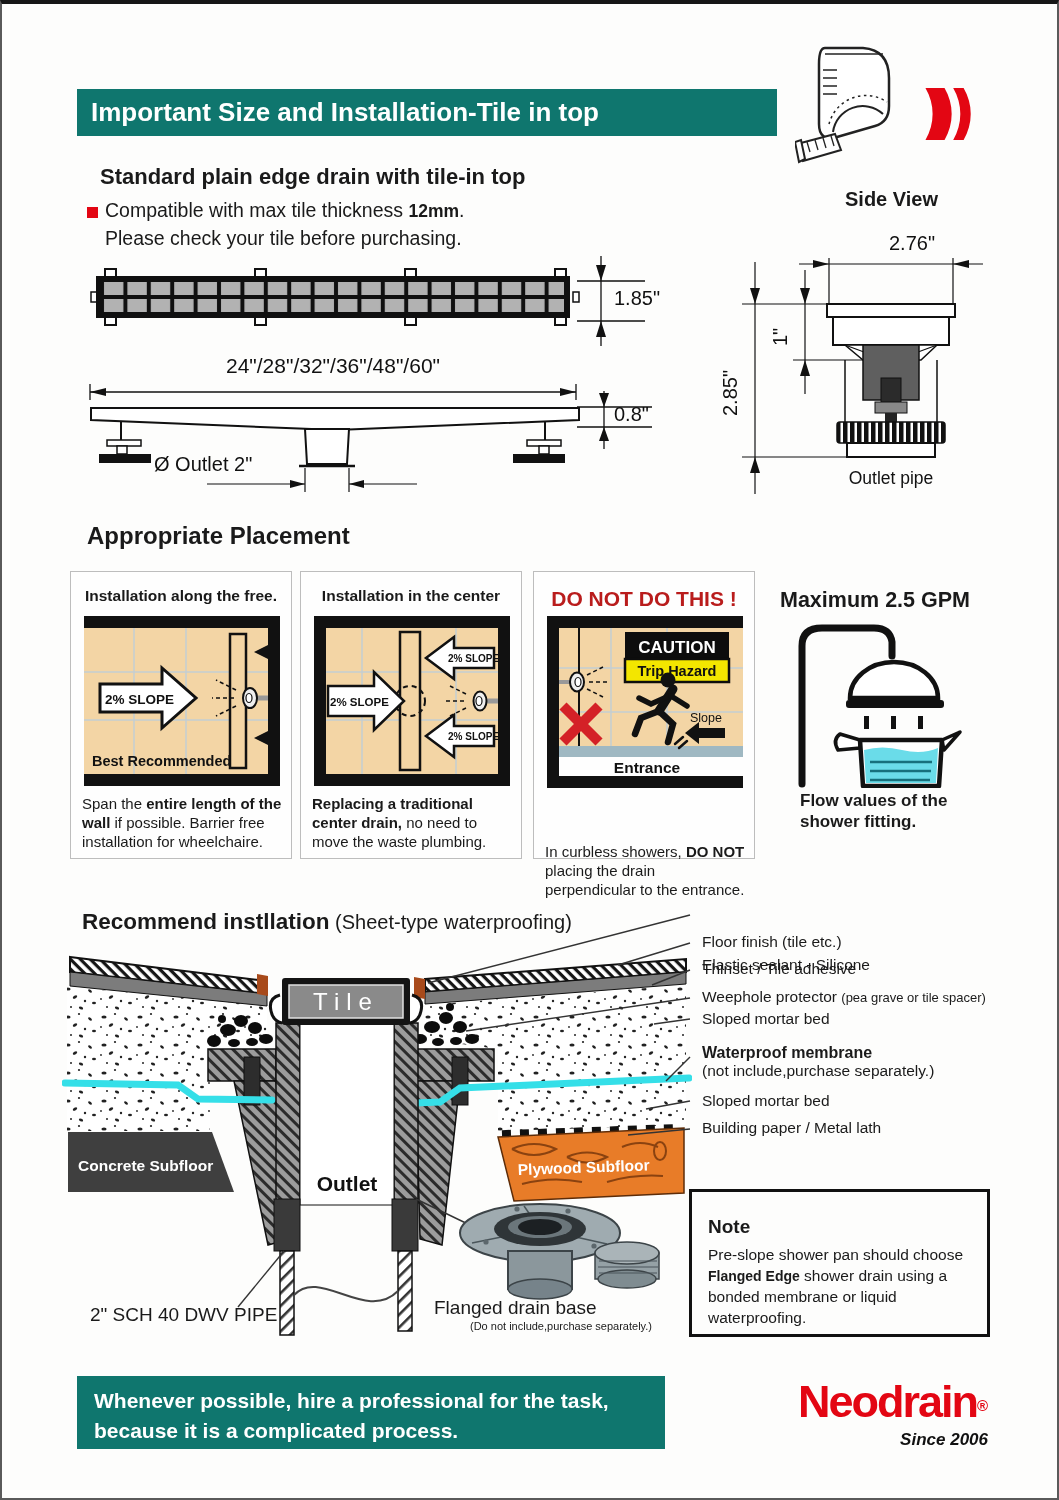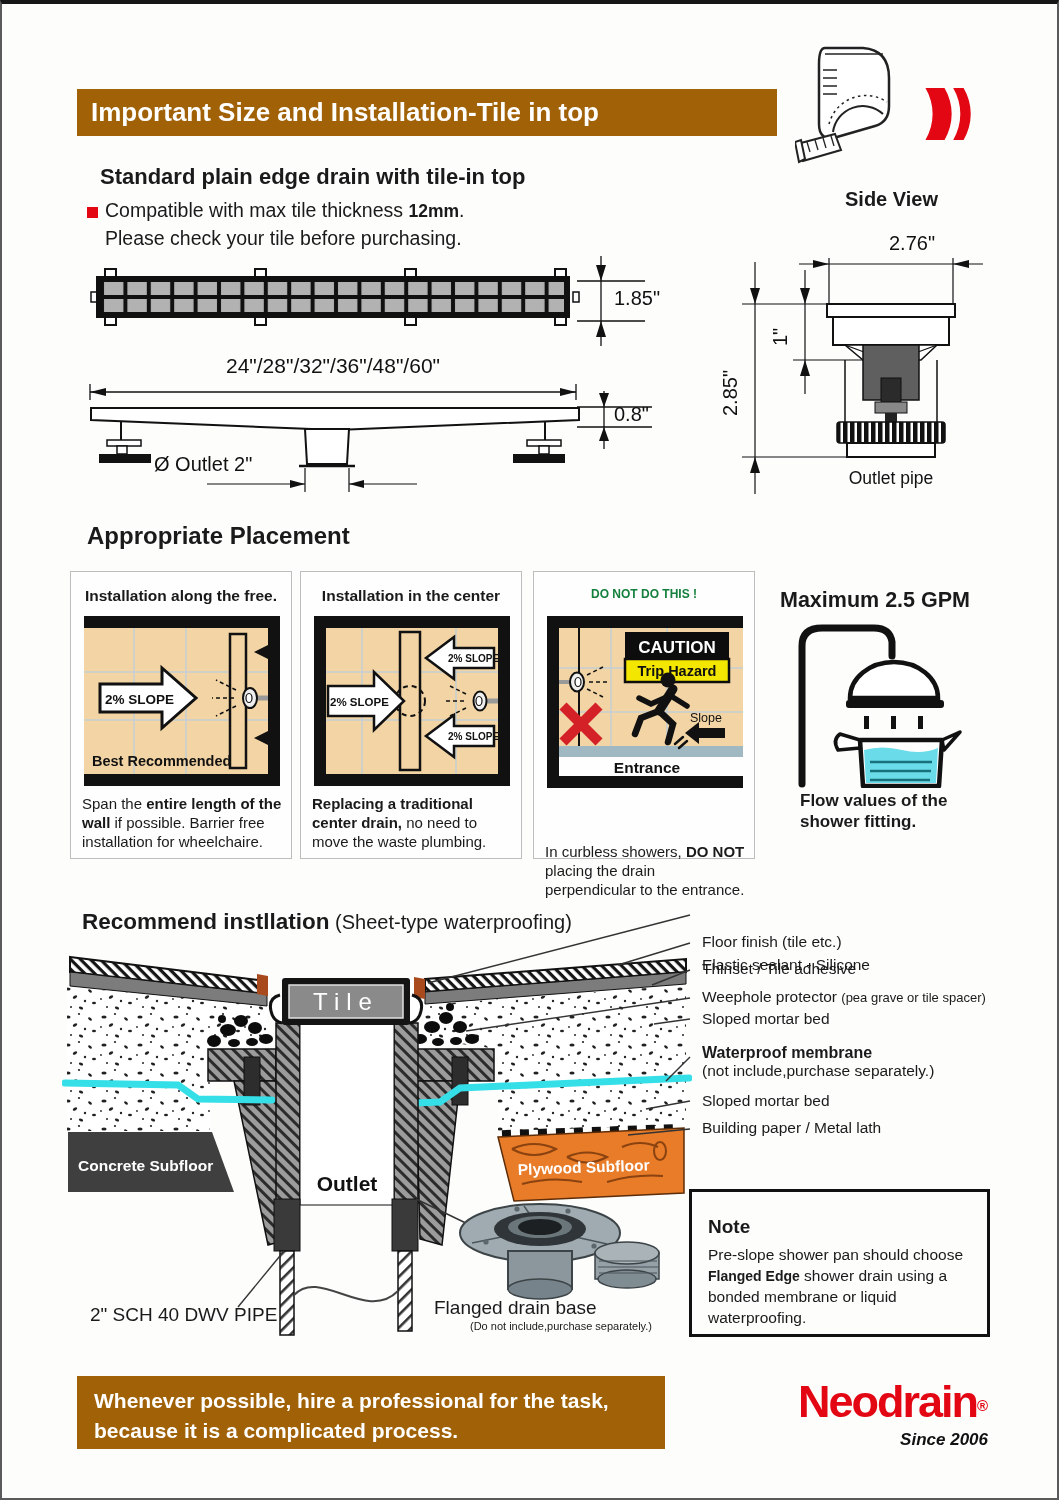--- a/index.html
+++ b/index.html
@@ -1,20 +1,20 @@
 <!DOCTYPE html>
 <html><head>
 <meta charset="utf-8">
 <style>
   html,body{margin:0;padding:0;background:#e8e8e8;}
   #page{position:relative;width:1059px;height:1500px;background:#fdfdfc;
         font-family:"Liberation Sans", sans-serif;color:#1a1a1a;overflow:hidden;
         border:2px solid #5a5a5a;border-top:4px solid #161616;box-sizing:border-box;}
   .abs{position:absolute;}
-  .banner{background:#a16207;color:#fff;font-weight:bold;}
+  .banner{background:#0f766e;color:#fff;font-weight:bold;}
   .b{font-weight:bold;}
   .center{text-align:center;}
   svg text{font-family:"Liberation Sans", sans-serif;}
   .dim{font-size:20px;color:#111;}
   .panel{position:absolute;top:0;width:222px;height:288px;border:1.5px solid #bdbdbd;background:#fefefe;box-sizing:border-box;}
   .panel-title{margin-top:15px;text-align:center;font-size:15.5px;font-weight:bold;}
   .panel-cap{position:absolute;left:11px;top:222px;width:200px;font-size:15px;line-height:1.28;}
   .lab{position:absolute;left:700px;font-size:15.5px;white-space:nowrap;}
   .lab .sm{font-size:13px;}
 </style>
@@ -229,21 +229,21 @@
         <line x1="152" y1="78" x2="136" y2="70" stroke="#111" stroke-width="1.5" stroke-dasharray="4 3"></line>
         <line x1="150" y1="85" x2="132" y2="85" stroke="#111" stroke-width="1.5" stroke-dasharray="4 3"></line>
         <line x1="152" y1="92" x2="136" y2="100" stroke="#111" stroke-width="1.5" stroke-dasharray="4 3"></line>
       </svg>
       <div class="panel-cap">
         <b>Replacing a traditional center drain,</b><span> no need to move the waste plumbing.</span>
       </div>
     </div>
 
     <div class="panel" style="left:463px;">
-      <div class="panel-title" style="color:#15803d;font-size:12px;">DO NOT DO THIS !</div>
+      <div class="panel-title" style="color:#b91c1c;font-size:21px;">DO NOT DO THIS !</div>
       <svg class="abs" style="left:13px;top:44px" width="196" height="172" viewBox="0 0 196 172">
         <rect x="12" y="12" width="184" height="120" fill="#f3d5a5"></rect>
         <line x1="64" y1="12" x2="64" y2="132" stroke="#c3ced3" stroke-width="1.5"></line>
         <line x1="120" y1="12" x2="120" y2="132" stroke="#c3ced3" stroke-width="1.5"></line>
         <line x1="12" y1="52" x2="196" y2="52" stroke="#c3ced3" stroke-width="1.5"></line>
         <line x1="12" y1="96" x2="196" y2="96" stroke="#c3ced3" stroke-width="1.5"></line>
         <rect x="0" y="0" width="196" height="12" fill="#111"></rect>
         <rect x="0" y="0" width="12" height="172" fill="#111"></rect>
         <line x1="32" y1="12" x2="32" y2="132" stroke="#111" stroke-width="2"></line>
         <rect x="12" y="130" width="184" height="11" fill="#9fb8c2"></rect>

